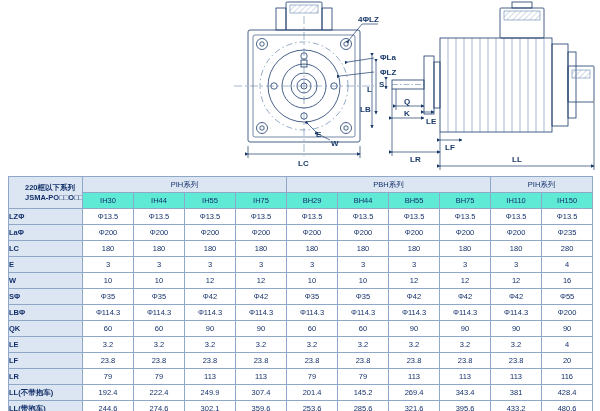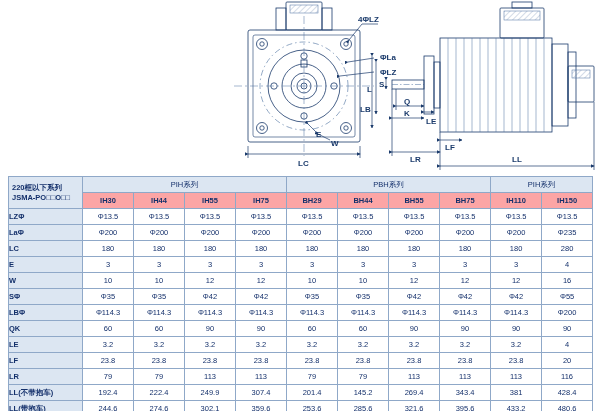--- a/index.html
+++ b/index.html
@@ -31,32 +31,32 @@
   }
   th,td{
     border:1px solid #8fa8c8;
     text-align:center;
     padding:1px 0 1px;
     height:13px;
     line-height:11px;
     white-space:nowrap;
     overflow:hidden;
   }
-  th{background:#fca5a5;font-weight:bold;}
+  th{background:#5eead4;font-weight:normal;}
   td.rowhead{
     background:#dce6f2;
     font-weight:bold;
     text-align:left;
   }
   .hdr-series{background:#dce6f2;font-weight:normal;}
   .corner{
     background:#dce6f2;
     font-weight:bold;
     text-align:left;
-    padding-left:3px;
+    padding-left:16px;
     line-height:10px;
     font-size:7.5px;
   }
   .corner div{white-space:nowrap;}
   col.c0{width:74px;}
   col.cx{width:51px;}
 </style>
 </head>
 <body>
 

